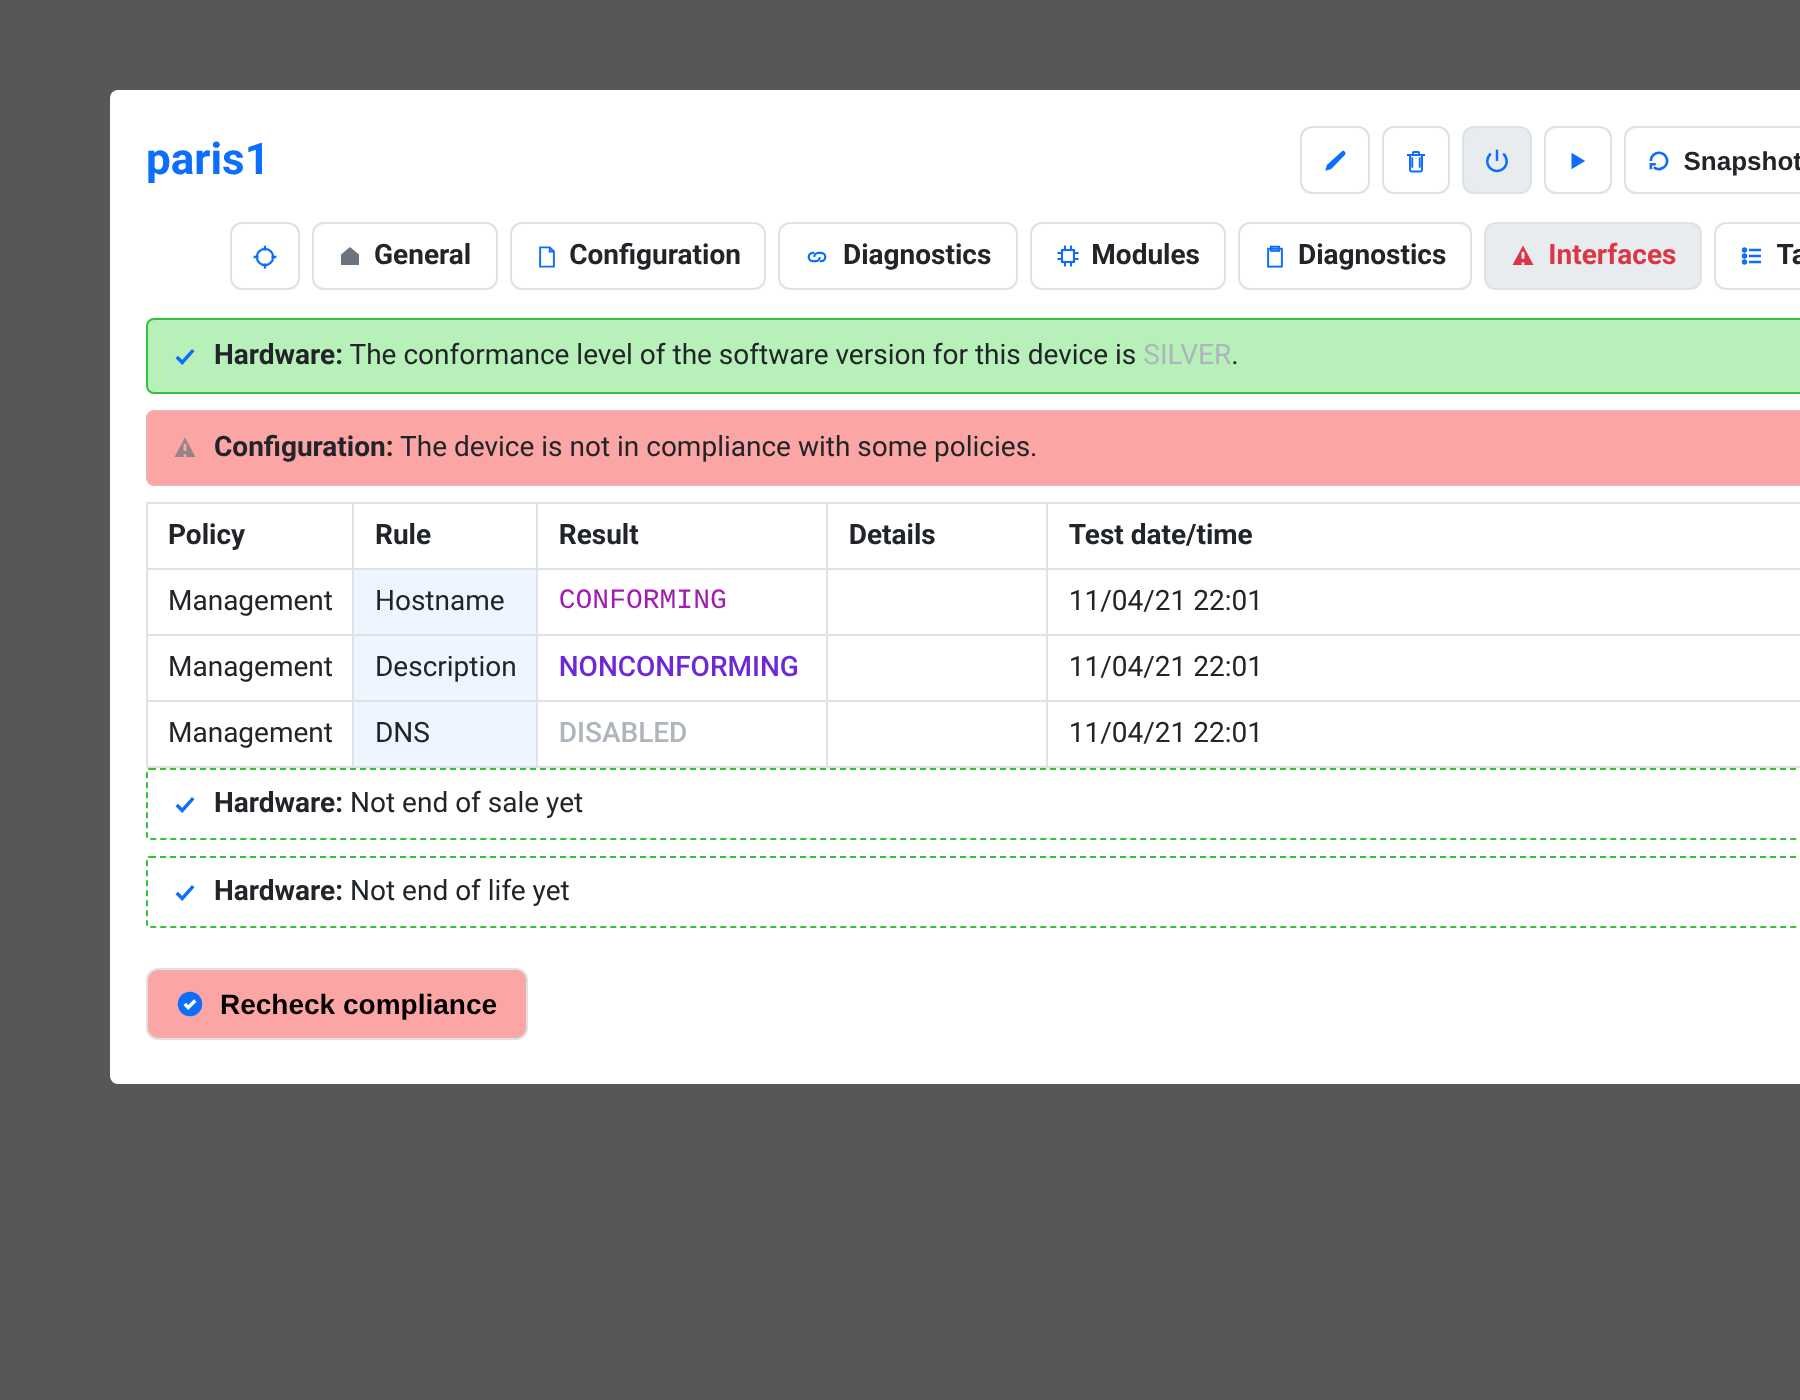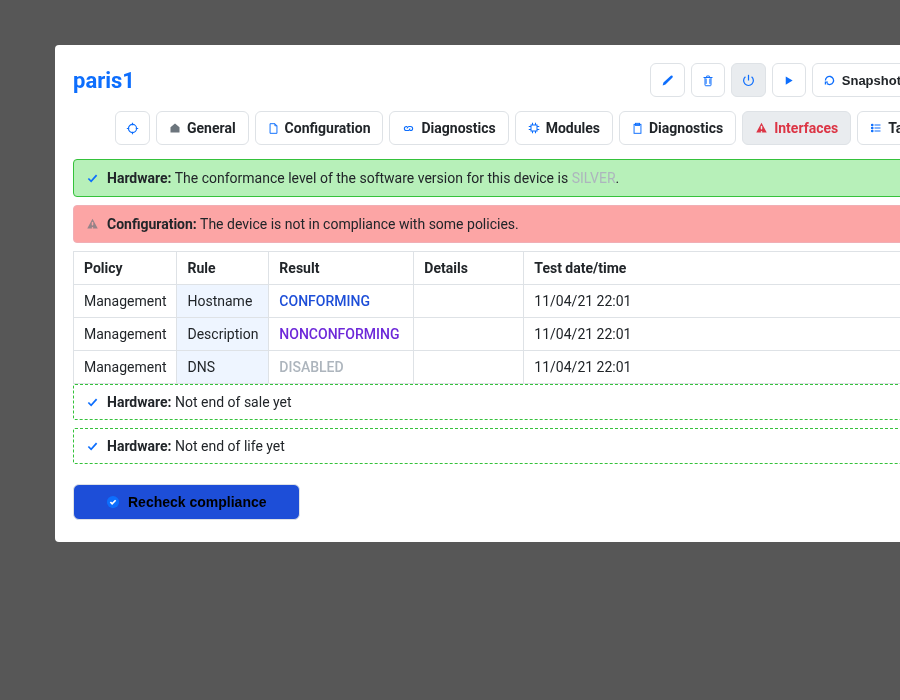--- a/index.html
+++ b/index.html
@@ -115,21 +115,21 @@
     .tbl td, .tbl th {
       border-right: 1px solid #dee2e6;
     }
     .tbl td:last-child, .tbl th:last-child { border-right: none; }
     .tbl td {
       padding: 8px 10px;
       border-bottom: 1px solid #dee2e6;
     }
     .tbl tr:last-child td { border-bottom: none; }
     .col-rule { background: #eef5ff; }
-    .res-conforming    { color: #1d4ed8; font-weight: 500; }
+    .res-conforming    { color: #a21caf; font-weight: 500; font-family: Liberation Mono, monospace; }
     .res-nonconforming { color: #6d28d9; font-weight: 500; }
     .res-disabled      { color: #adb5bd; font-weight: 500; }
 
     .hardware-box {
       border: 1px dashed #35c23b;
       border-radius: 2px;
       padding: 9px 12px;
       display: flex;
       align-items: center;
       gap: 8px;
@@ -137,23 +137,23 @@
       font-size: 14px;
     }
     .hardware-box .check { color: #0d6efd; font-size: 13px; }
 
     .recheck-btn {
       margin-top: 12px;
       display: inline-flex;
       align-items: center;
       gap: 8px;
       border: 1px solid #dee2e6;
-      background: #1d4ed8;
+      background: #fca5a5;
       border-radius: 6px;
-      padding: 9px 32px;
+      padding: 9px 14px;
       font-weight: 700;
       font-size: 14px;
       cursor: pointer;
     }
     .recheck-btn .glyph { color: #0d6efd; font-size: 13px; }
 
     svg { display: block; }
   </style>
 </head>
 <body>

